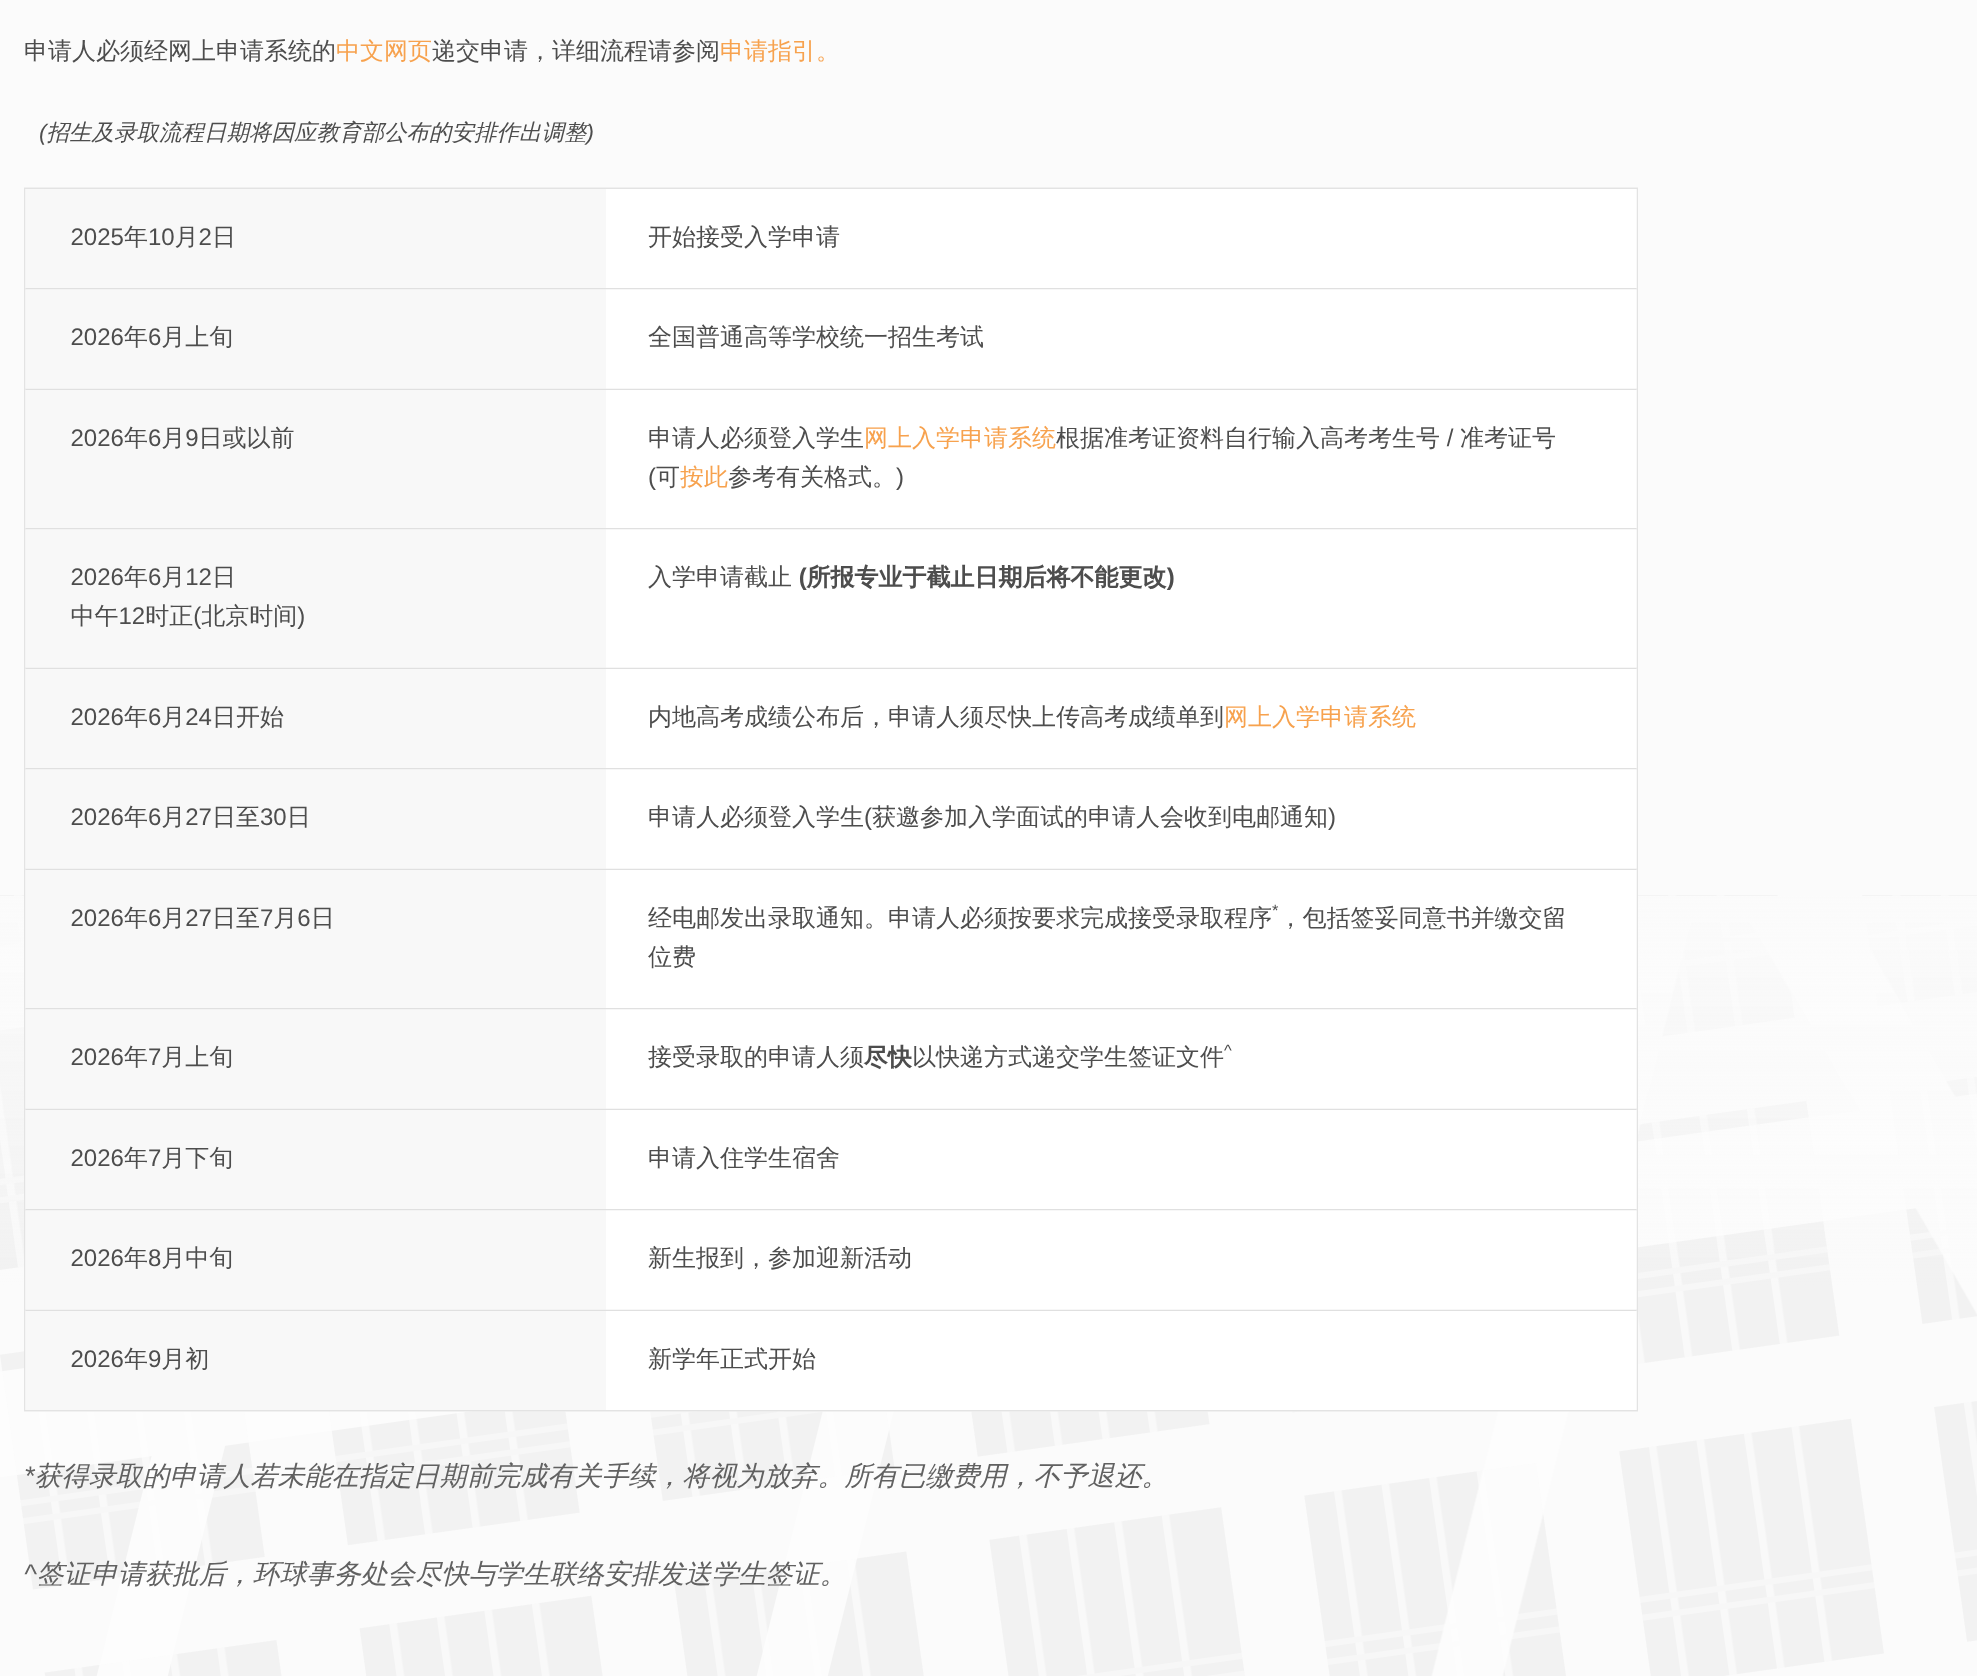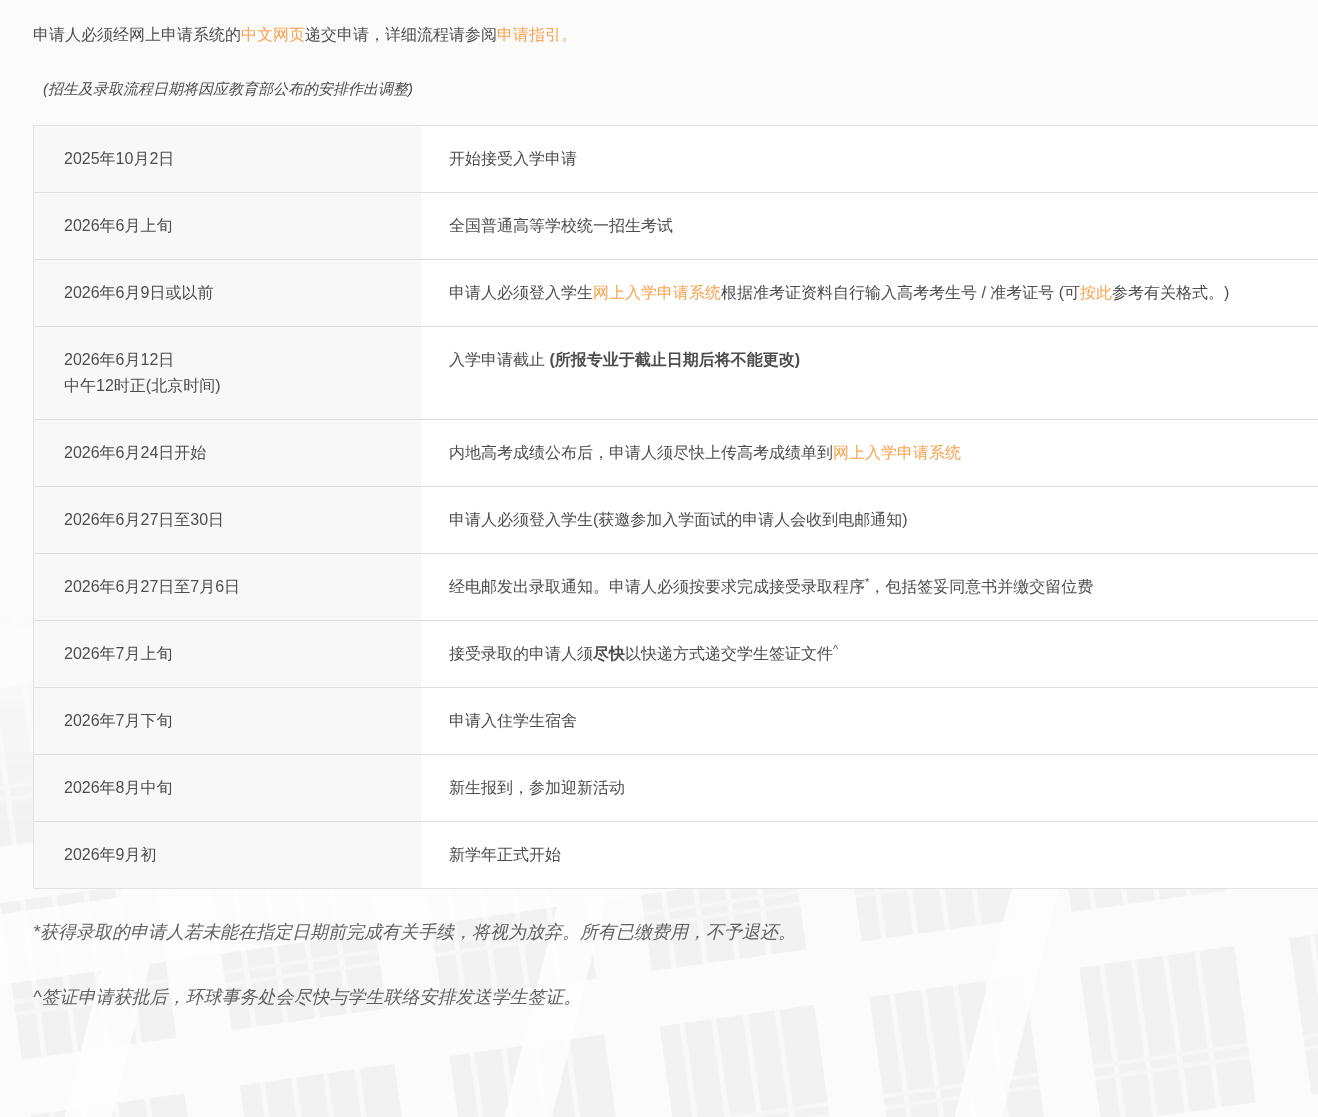--- a/index.html
+++ b/index.html
@@ -13,25 +13,25 @@
   }
   *{box-sizing:border-box;}
   html,body{margin:0;padding:0;}
   body{
     width:1318px;height:1117px;position:relative;overflow:hidden;
     background:var(--page-bg);
     font-family:"Liberation Sans","DejaVu Sans",sans-serif;
     color:var(--text);
   }
   .watermark{position:absolute;left:0;bottom:0;z-index:0;pointer-events:none;}
-  .content{position:relative;z-index:1;padding:0 33px;}
+  .content{position:relative;z-index:1;padding:0 16px;}
   .intro{margin:22px 0 0 0;font-size:16px;line-height:26px;}
   .notice{margin:30px 0 0 10px;font-size:15px;line-height:22px;font-style:italic;}
   .timeline{
-    margin-top:25px;width:1300px;
+    margin-top:25px;width:1076px;
     border:1px solid #e3e3e3;background:var(--cell-bg);
   }
   .trow{display:flex;border-top:1px solid var(--divider);}
   .trow:first-child{border-top:none;}
   .tdate{
     width:387px;flex:0 0 387px;background:var(--date-bg);
     padding:20px 24px 20px 30px;font-size:16px;line-height:26px;
   }
   .tcontent{
     flex:1;background:var(--cell-bg);

